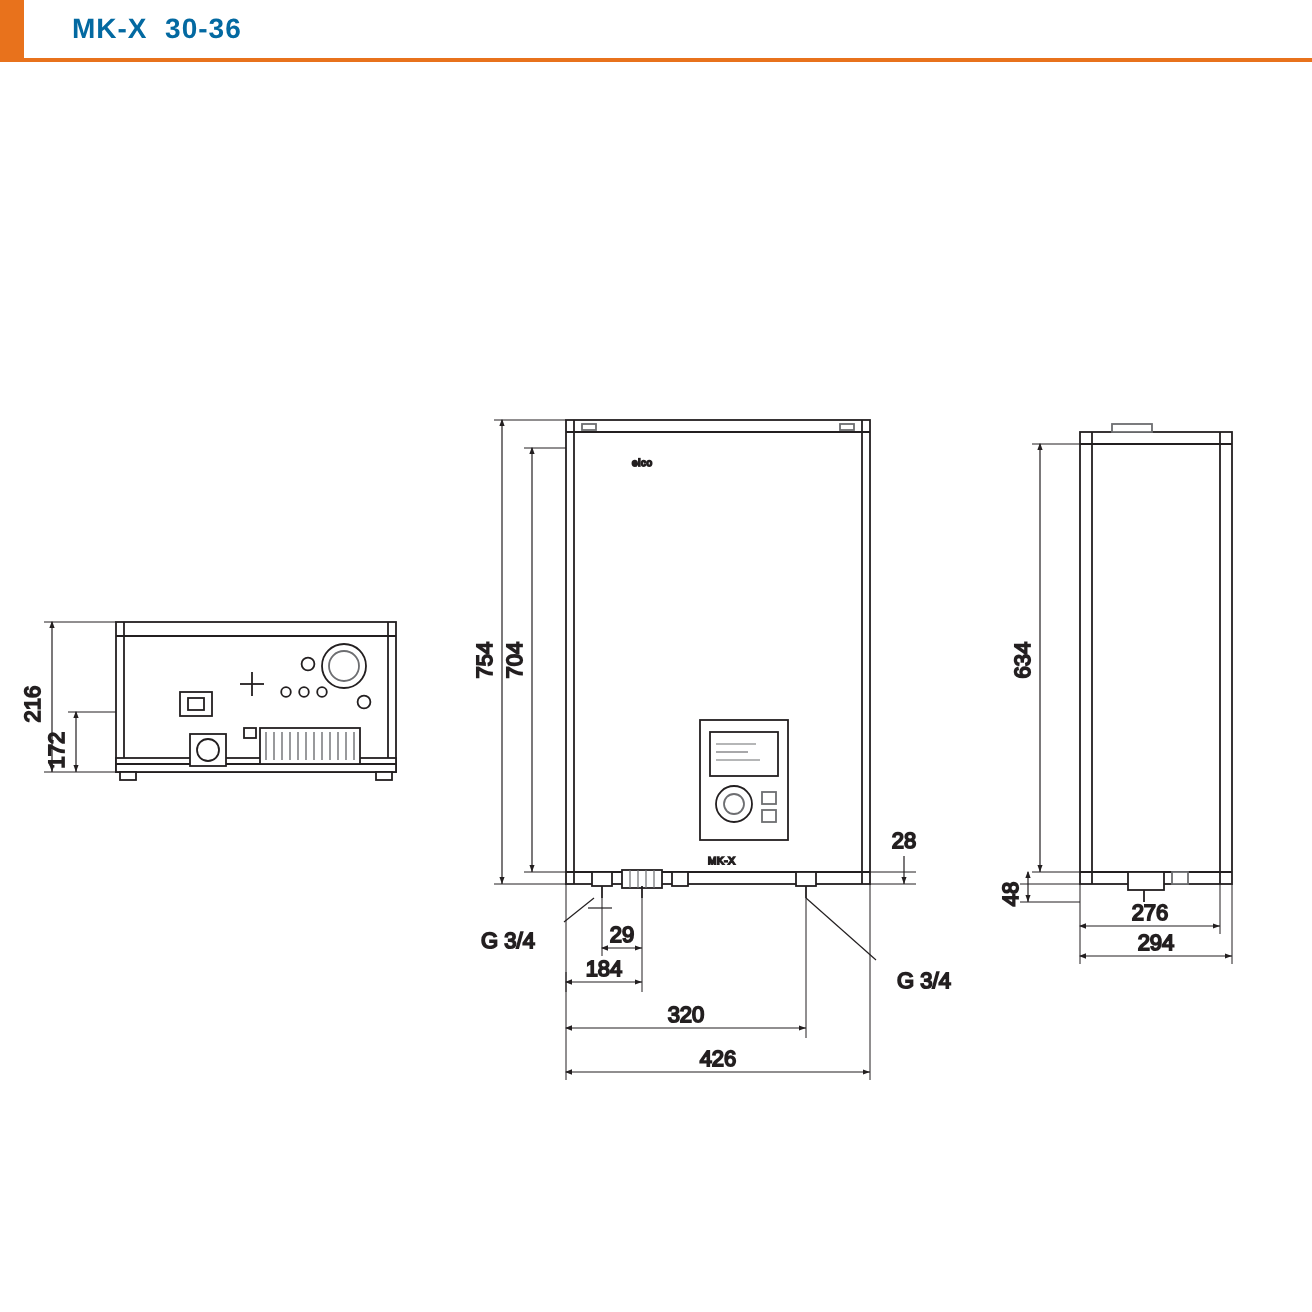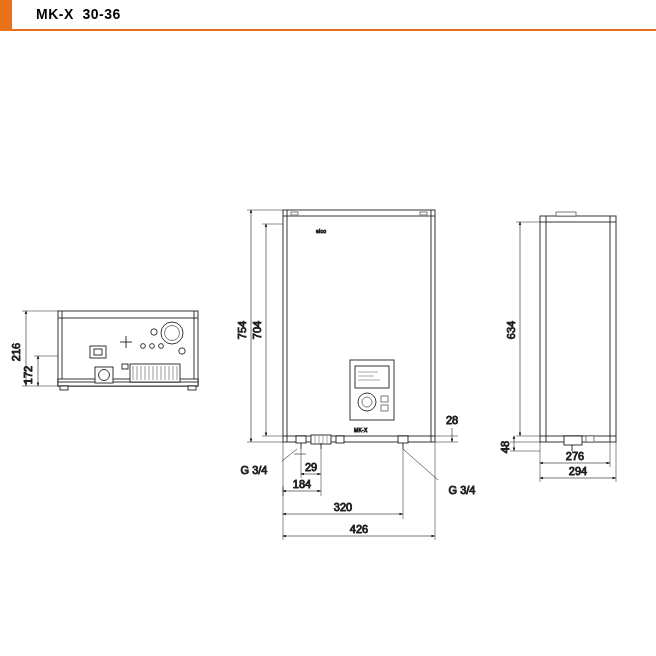--- a/index.html
+++ b/index.html
@@ -27,21 +27,21 @@
     left: 0; top: 0;
     width: 12px; height: 30px;
     background: #e8721c;
   }
   #header-title {
     position: absolute;
     left: 36px; top: 6px;
     font-size: 14px;
     font-weight: bold;
     letter-spacing: 0.5px;
-    color: #000000;
+    color: #0369a1;
     white-space: pre;
   }
   #header-rule {
     position: absolute;
     left: 0; top: 29px;
     width: 656px; height: 2px;
     background: #e8721c;
   }
 
   

